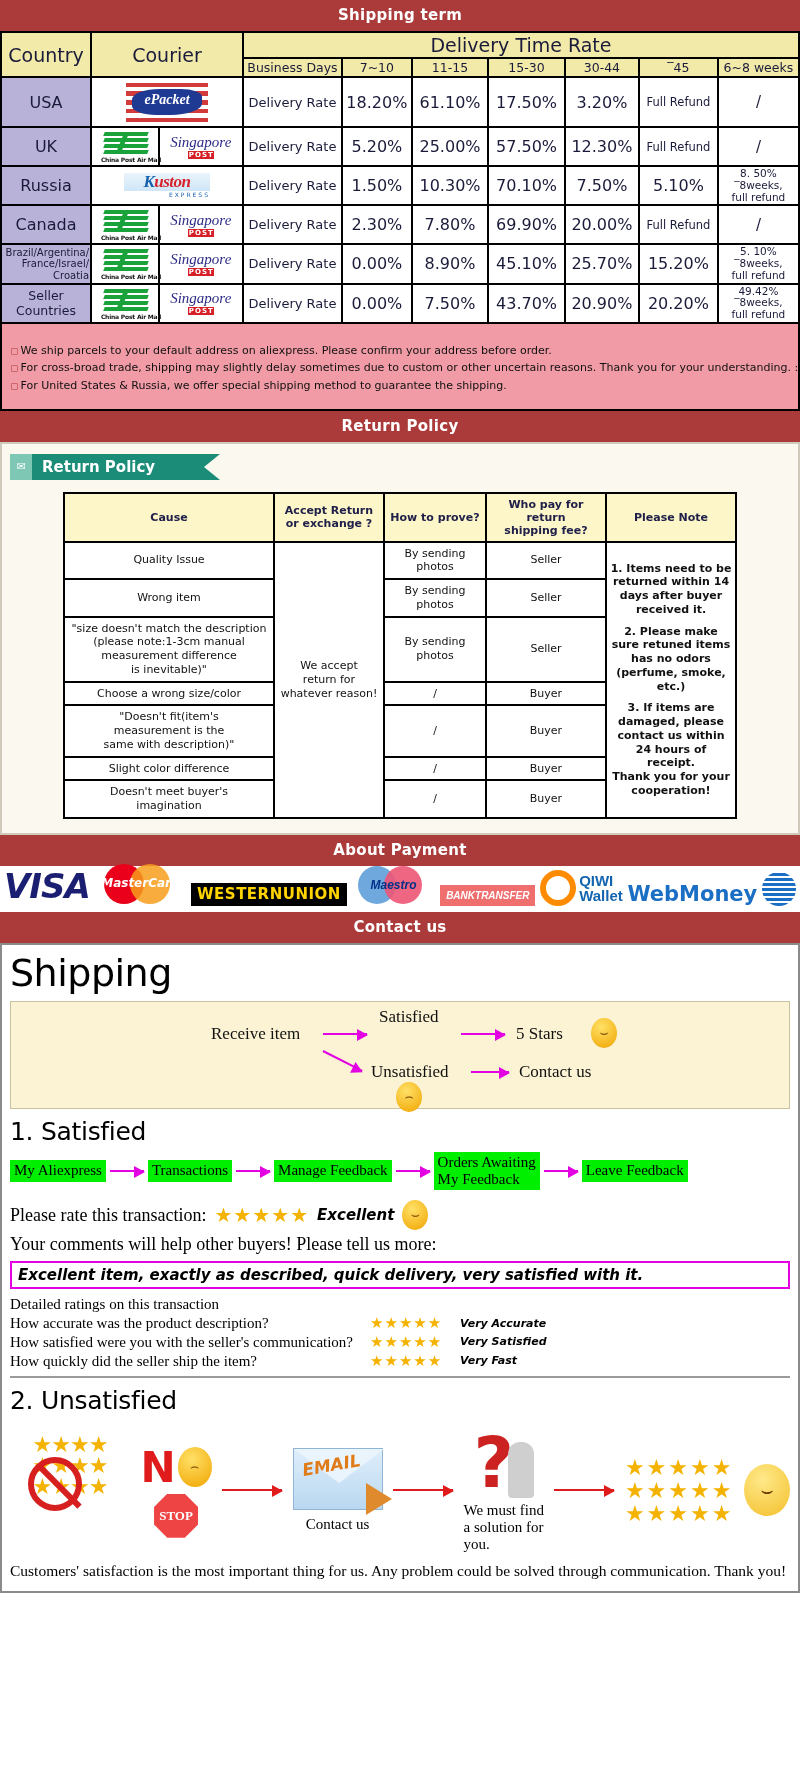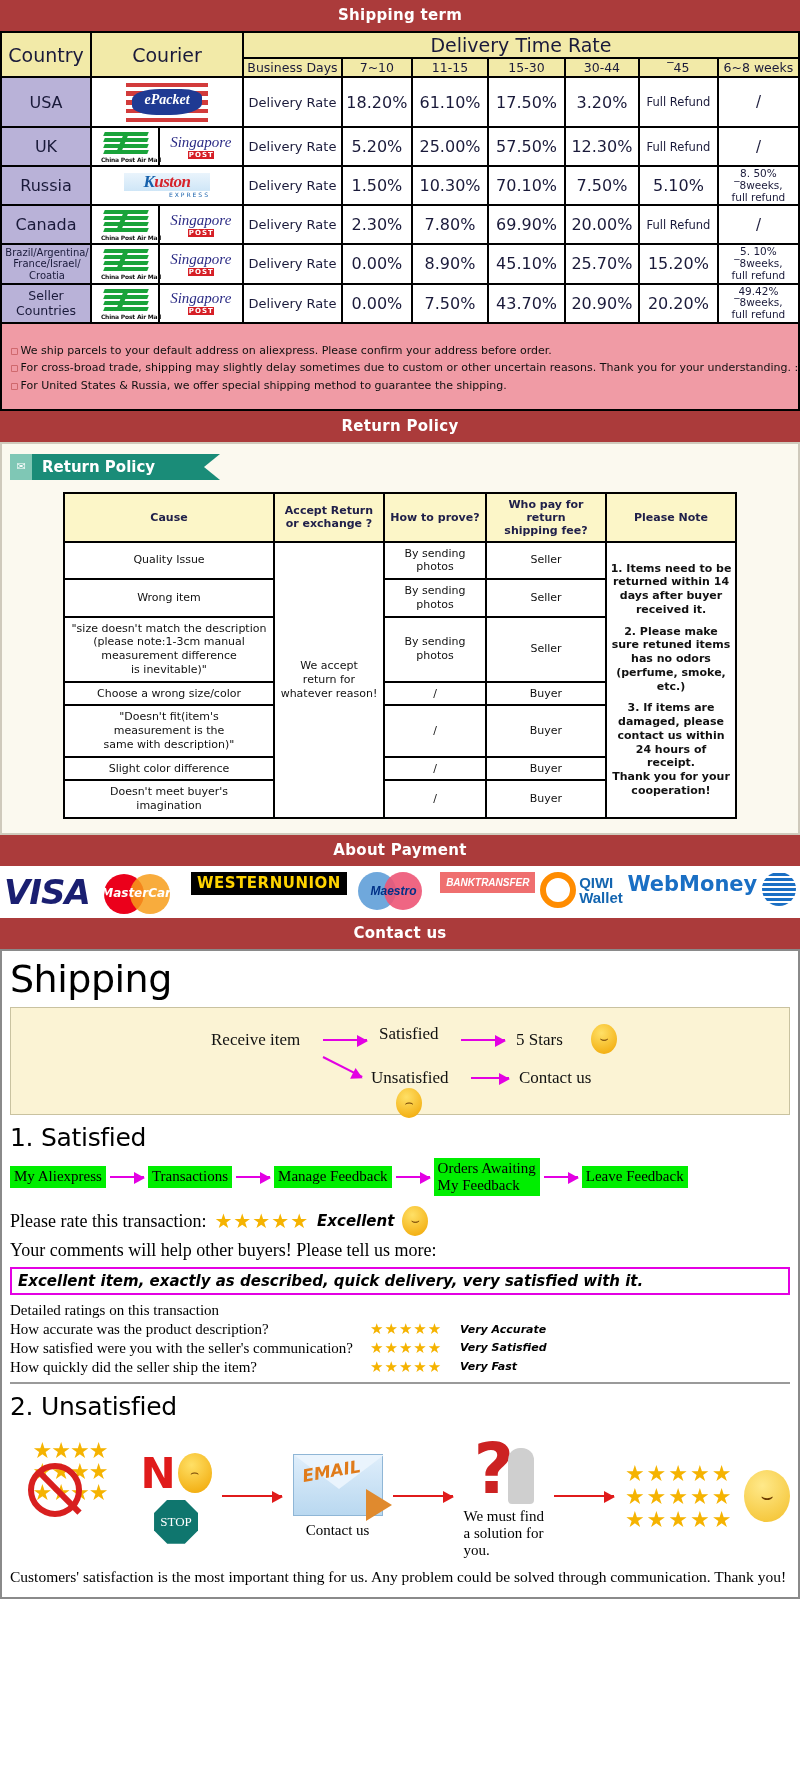--- a/index.html
+++ b/index.html
@@ -40,21 +40,21 @@
     color: #1a1a3a;
   }
   .hd { background: #f2eaa8 !important; font-weight: normal; color:#17173d; }
   .hd-big { font-size: 19px; }
   .hd-sm { font-size: 12.5px; }
   .country-cell {
     background: #b9b2d8 !important;
     font-size: 16px;
     color: #1a1a3a;
   }
-  .country-cell.small { font-size: 10px; line-height: 1.15; text-align:center; padding-left:3px;}
+  .country-cell.small { font-size: 10px; line-height: 1.15; text-align:right; padding-left:3px;}
   .country-cell.tiny { font-size: 12.5px; }
   .rate { font-size: 16px; }
   .rate-lbl { font-size: 13px; }
   .rate-sm { font-size: 11.5px; }
   .rate-xs { font-size: 10.5px; line-height: 1.12; }
   .slash { font-size: 15px; color:#333; }
 
   
   .logo-cell { padding: 2px; }
 
@@ -157,22 +157,22 @@
   table.rp th { background:#fcf6c8; color:#20204a; font-size:11px; font-weight:bold; }
   table.rp td { font-size: 11px; line-height: 1.25; }
   .cause { font-size: 11px; }
   .accept { font-size: 12.5px; line-height: 2.0; }
   .note-cell { text-align:left; font-weight:bold; font-size:11.5px; line-height:1.35; padding:6px 6px; }
   .note-cell p { margin: 0 0 8px; }
   .note-cell p:last-child { margin-bottom:0; }
 
   
   .pay-row {
-    display:flex; align-items:flex-start; justify-content:space-between;
-    background:#fff; padding: 6px 4px; height: 52px;
+    display:flex; align-items:flex-end; justify-content:space-between;
+    background:#fff; padding: 6px 4px; height: 46px;
   }
   .pay-logo { display:flex; align-items:center; justify-content:center; }
   .visa {
     color:#1a1f71; font-weight:bold; font-style:italic; font-size:34px;
     letter-spacing:-1px; font-family:"DejaVu Sans", sans-serif;
   }
   .mc { position:relative; width:92px; height:44px; }
   .mc .c1, .mc .c2 { position:absolute; top:2px; width:40px; height:40px; border-radius:50%; }
   .mc .c1 { left:10px; background:#eb001b; }
   .mc .c2 { left:36px; background:#f79e1b; opacity:.85; }
@@ -281,21 +281,21 @@
   .no-circle {
     position:absolute; left:18px; top:22px; width:54px; height:54px; border-radius:50%;
     border:6px solid #d81f1f;
   }
   .no-circle:after {
     content:""; position:absolute; left:-4px; top:20px; width:58px; height:6px;
     background:#d81f1f; transform: rotate(45deg);
   }
   .big-n { color:#e01b1b; font-weight:bold; font-size:42px; font-family:"DejaVu Sans", sans-serif; }
   .stopsign {
-    width:44px; height:44px; background:#0f766e; color:#fff; font-weight:normal; font-size:13px;
+    width:44px; height:44px; background:#ef4444; color:#fff; font-weight:bold; font-size:13px;
     display:flex; align-items:center; justify-content:center;
     clip-path: polygon(30% 0,70% 0,100% 30%,100% 70%,70% 100%,30% 100%,0 70%,0 30%);
   }
   .envelope {
     width:90px; height:62px; background:linear-gradient(#dfeefb,#b9d8f0);
     border:1px solid #8fb6d6; position:relative;
   }
   .envelope .flap {
     position:absolute; left:0; top:0; width:0; height:0;
     border-left:45px solid transparent; border-right:45px solid transparent; border-top:34px solid #eaf4fd;
@@ -655,21 +655,21 @@
   </div>
 
   <div class="banner">Contact us</div>
 
   <div class="fb">
     <h1>Shipping</h1>
 
     <div class="fb-diagram">
       <span class="fbd" style="left:200px; top:22px;">Receive item</span>
       <span class="arrow-m" style="left:312px; top:31px; width:44px;"></span>
-      <span class="fbd" style="left:368px; top:16px;">Satisfied</span>
+      <span class="fbd" style="left:368px; top:5px;">Satisfied</span>
       <span class="arrow-m" style="left:450px; top:31px; width:44px;"></span>
       <span class="fbd" style="left:505px; top:22px;">5 Stars</span>
       <span class="smiley" style="left:580px; top:16px;">⌣</span>
 
       <span class="arrow-m" style="left:312px; top:48px; width:44px; transform: rotate(27deg); transform-origin: left center;"></span>
       <span class="fbd" style="left:360px; top:60px;">Unsatisfied</span>
       <span class="arrow-m" style="left:460px; top:69px; width:38px;"></span>
       <span class="fbd" style="left:508px; top:60px;">Contact us</span>
       <span class="smiley" style="left:385px; top:80px; background: radial-gradient(circle at 40% 30%, #ffe066, #f0a400);">⌢</span>
     </div>

